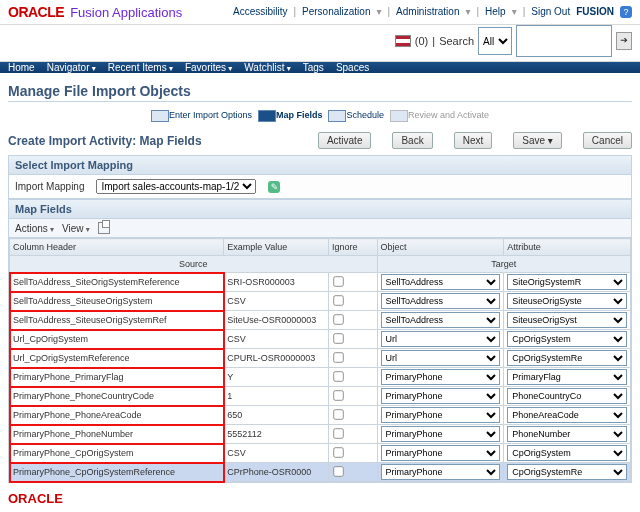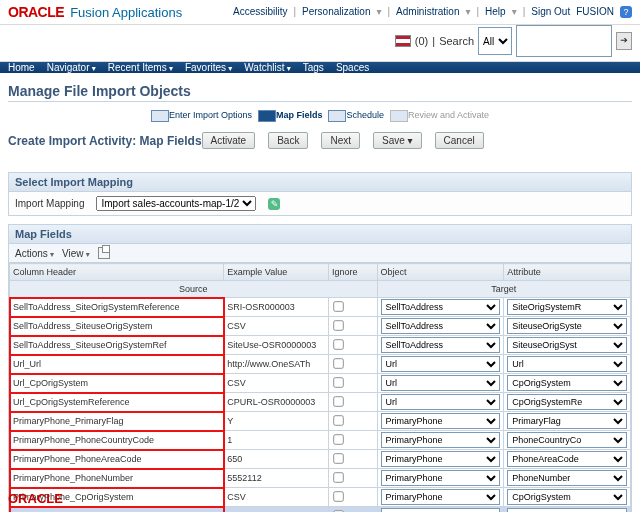--- a/index.html
+++ b/index.html
@@ -1,43 +1,43 @@
 <!DOCTYPE html>
 <html><head>
 <meta charset="utf-8">
 <style>
 html,body{margin:0;padding:0;font-family:Arial,Helvetica,sans-serif;font-size:11px;color:#333;background:#fff;width:640px}
 .topbar{background:#fff;border-bottom:1px solid #d9d9d9;padding:4px 8px;display:flex;align-items:center;justify-content:space-between}
 .brand{display:flex;align-items:center;gap:6px}
 .oracle-logo{color:#c00;font-weight:bold;font-size:14px;letter-spacing:-.5px}
-.brand-sub{color:#0369a1;font-size:13px}
+.brand-sub{color:#6d28d9;font-size:13px}
 .toplinks{font-size:10px;color:#036;display:flex;gap:6px}
 .toplinks a{color:#036;text-decoration:none;cursor:pointer}
 .toplinks .sep{color:#999}
 .flag{width:14px;height:10px;background:linear-gradient(#b22234 33%,#fff 33% 66%,#b22234 66%);display:inline-block;border:1px solid #888}
 .help-bubble{display:inline-block;width:12px;height:12px;border-radius:3px;background:#3a7bd5;color:#fff;text-align:center;line-height:12px;font-size:9px}
 .search-row{display:flex;align-items:center;gap:4px}
 .search-row select,.search-row input{font-size:10px;height:28px;border:1px solid #7a9ab5;background:#fff}
 .search-row input{width:90px}
 .arrow-btn{width:14px;height:16px;background:#e8e8e8;border:1px solid #999;text-align:center;line-height:14px;font-size:9px;cursor:pointer}
 .navbar{background:linear-gradient(#1b4f87,#0d3a6b);color:#fff;font-size:10px;padding:0 8px;display:flex;gap:12px}
 .navbar span{cursor:pointer}
 .navbar .dd::after{content:" \25BE";font-size:8px}
 .page{padding:6px 8px}
 h1.page-title{font-size:14px;font-weight:bold;color:#3b587a;margin:4px 0 8px;border-bottom:1px solid #c4d3e2;padding-bottom:2px}
 .wizard{display:flex;justify-content:center;gap:6px;margin:6px 0 10px;font-size:9px;color:#036}
 .wizard .step{display:flex;gap:0}
 .wizard .box{width:16px;height:10px;border:1px solid #6288b4;background:#dce7f3}
 .wizard .box.active{background:#1b4f87}
 .wizard .disabled{color:#999}
-.subhead{display:flex;justify-content:flex-start;align-items:center;margin-bottom:23px}
+.subhead{display:flex;justify-content:space-between;align-items:center;margin-bottom:6px}
 h2.sub-title{font-size:12px;font-weight:bold;color:#3b587a;margin:0}
-.btnrow{display:flex;gap:13px}
+.btnrow{display:flex;gap:21px}
 .btn{background:linear-gradient(#f7f7f7,#e2e2e2);border:1px solid #9aa;padding:2px 8px;font-size:10px;cursor:pointer;border-radius:2px}
-.panel{border:1px solid #c4d3e2;margin-bottom:8px}
+.panel{border:1px solid #c4d3e2;}
 .panel-hd{background:linear-gradient(#eaf1f8,#d7e3ef);padding:3px 6px;font-size:11px;font-weight:bold;color:#3b587a;border-bottom:1px solid #c4d3e2}
 .panel-bd{padding:4px 6px;background:#fdfdfd;font-size:10px}
 .mapping-row{display:flex;align-items:center;gap:12px}
 .mapping-row select{font-size:10px;max-width:160px}
 .toolbar{display:flex;align-items:flex-end;gap:8px;padding:3px 6px;border-bottom:1px solid #c4d3e2;background:#f3f6fa;font-size:10px}
 .toolbar .menu{color:#333;cursor:pointer}
 .toolbar .menu::after{content:" \25BE";font-size:8px;color:#666}
 .icon-detach{width:10px;height:10px;border:1px solid #888;display:inline-block;cursor:pointer;position:relative}
 .icon-detach::after{content:"";position:absolute;width:6px;height:6px;border:1px solid #888;left:3px;top:-3px;background:#fff}
 table.grid{width:100%;border-collapse:collapse;font-size:9px;table-layout:fixed}
@@ -69,21 +69,21 @@
     <a>Personalization</a>
       <span class="sep">▾</span>
       <span class="sep">|</span>
     <a>Administration</a>
       <span class="sep">▾</span>
       <span class="sep">|</span>
     <a>Help</a>
       <span class="sep">▾</span>
       <span class="sep">|</span>
     <a>Sign Out</a>
-    <span style="font-weight:normal">FUSION</span>
+    <span style="font-weight:bold">FUSION</span>
     <span class="help-bubble">?</span>
   </div>
 </div>
 <div class="topbar" style="justify-content:flex-end;padding-top:0">
   <div class="search-row">
     <span class="flag"></span>
     <span>(0)</span>
     <span class="sep">|</span>
     <span>Search</span>
     <select><option>All</option></select>
@@ -181,27 +181,20 @@
             <td><select class="sel"><option>SiteuseOrigSyste</option></select></td>
           </tr>
           <tr>
             <td class="red-outline">SellToAddress_SiteuseOrigSystemRef</td>
             <td>SiteUse-OSR0000003</td>
             <td><input type="checkbox" style=""></td>
             <td><select class="sel"><option>SellToAddress</option></select></td>
             <td><select class="sel"><option>SiteuseOrigSyst</option></select></td>
           </tr>
           <tr>
-            <td class="red-outline">Url_Url</td>
-            <td>http://www.OneSATh</td>
-            <td><input type="checkbox" style=""></td>
-            <td><select class="sel"><option>Url</option></select></td>
-            <td><select class="sel"><option>Url</option></select></td>
-          </tr>
-          <tr>
             <td class="red-outline">Url_CpOrigSystem</td>
             <td>CSV</td>
             <td><input type="checkbox" style=""></td>
             <td><select class="sel"><option>Url</option></select></td>
             <td><select class="sel"><option>CpOrigSystem</option></select></td>
           </tr>
           <tr>
             <td class="red-outline">Url_CpOrigSystemReference</td>
             <td>CPURL-OSR0000003</td>
             <td><input type="checkbox" style=""></td>

